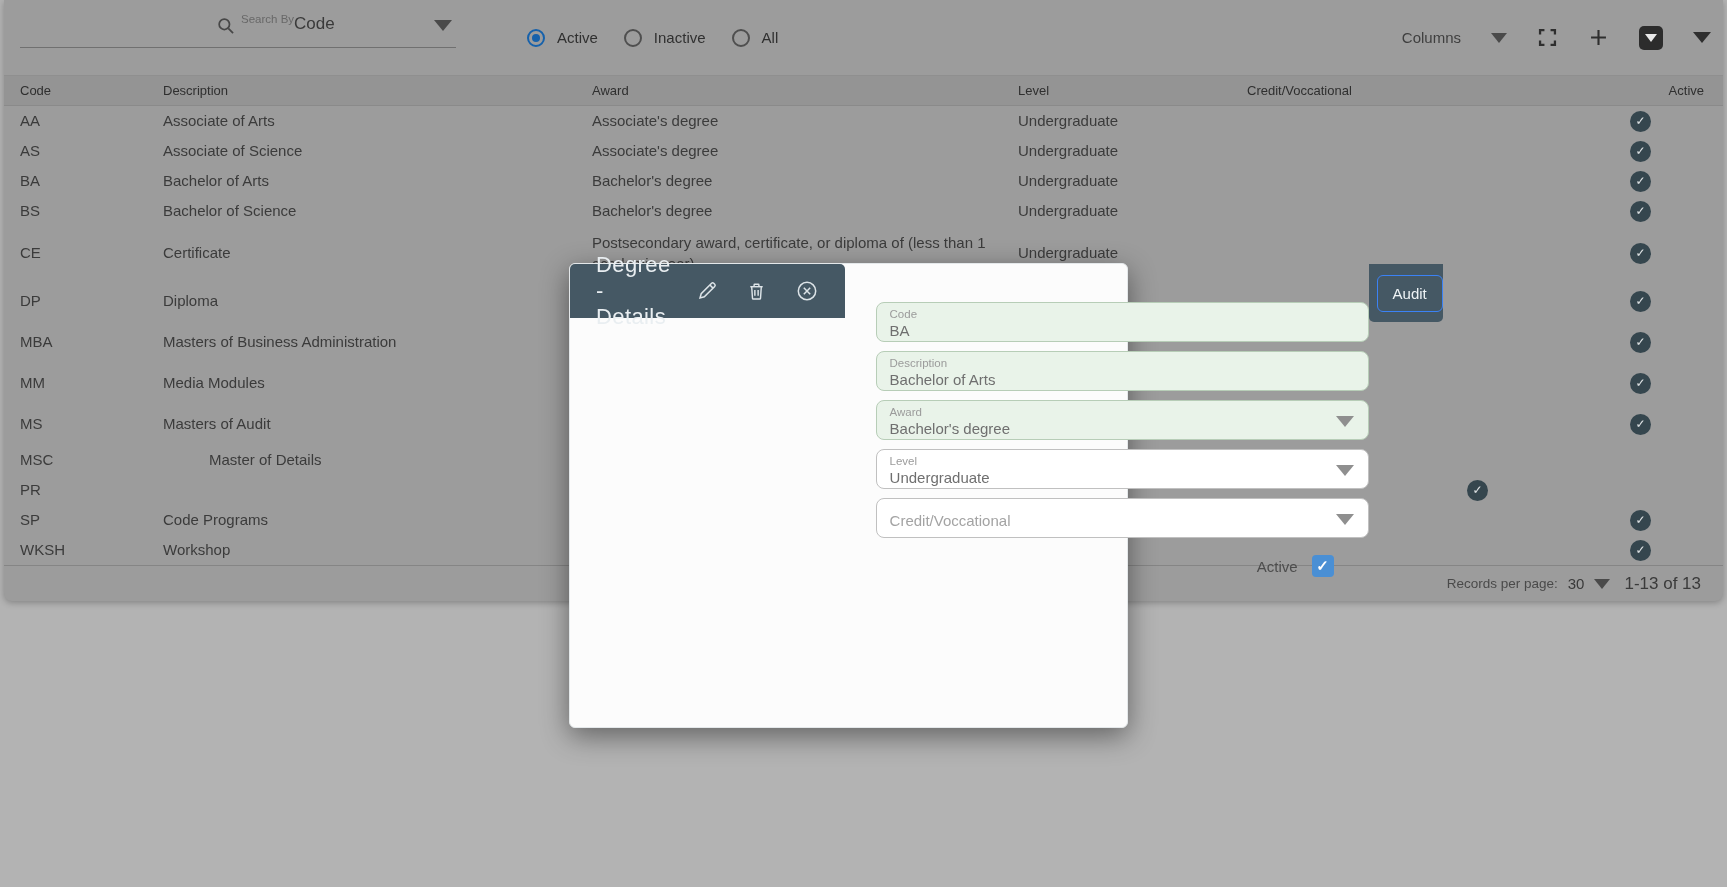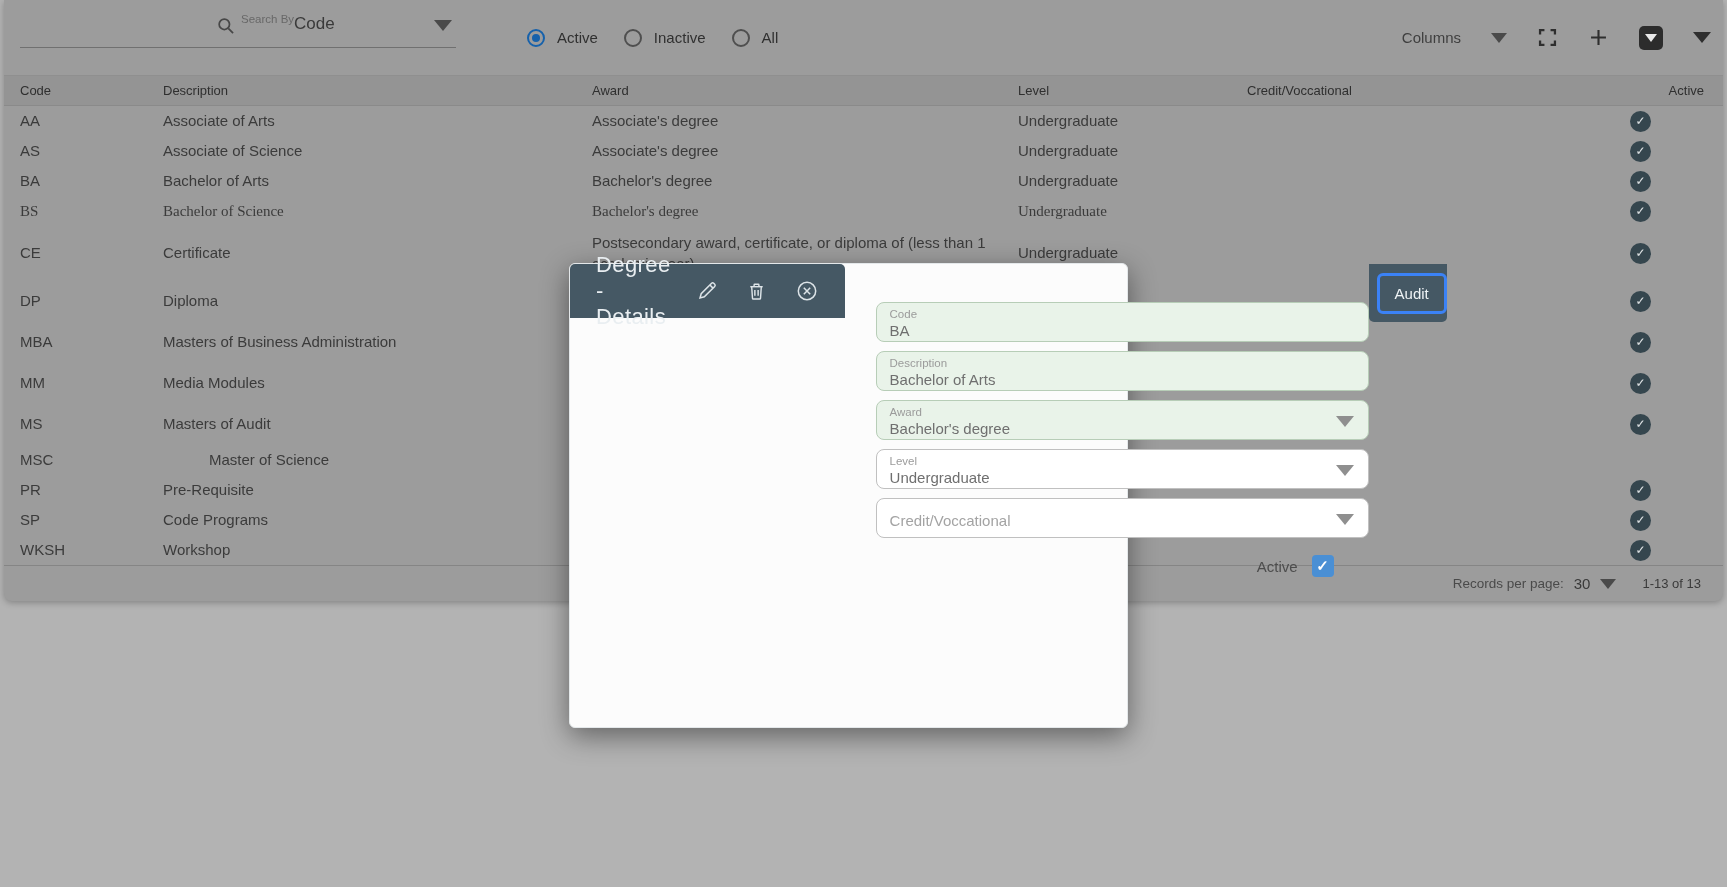--- a/index.html
+++ b/index.html
@@ -58,21 +58,21 @@
   .check-circle { width:21px; height:21px; border-radius:50%;
     background:var(--active-check-circle,#35464e); color:#dfe3e5; font-size:12px;
     display:flex; align-items:center; justify-content:center; }
 
   .table-footer { position:absolute; left:0; right:0; bottom:0; height:36px;
     border-top:1px solid #858585; border-radius:0 0 8px 8px;
     display:flex; align-items:center; justify-content:flex-end; gap:10px; padding-right:22px; }
   .rpp-label { font-size:13.5px; color:#4a4a4a; }
   .rpp-value { font-size:15px; color:#3a3a3a; cursor:pointer; }
   .pager-caret { border-top-color:#4a4a4a; cursor:pointer; }
-  .range-label { font-size:13px; color:#3a3a3a; margin-left:16px; }
+  .range-label { font-size:17px; color:#3a3a3a; margin-left:4px; }
 
   
   .modal { position:absolute; left:569px; top:263px; width:559px; height:465px;
     border-radius:6px; border:1px solid #e4e8ea; background:#fcfcfc;
     box-shadow:0 8px 28px rgba(0,0,0,.45); display:flex; }
   .modal-header { height:54px; background:var(--modal-header,#455864);
     border-radius:5px 5px 0 0; display:flex; align-items:center; padding:0 24px 0 26px; }
   .modal-title { flex:1; font-size:22px; color:#e9eef1; letter-spacing:.4px; font-weight:400; }
   .icon-btn { width:28px; height:28px; margin-left:22px; display:flex;
     align-items:center; justify-content:center; cursor:pointer; background:none; border:none; }
@@ -90,21 +90,21 @@
 
   .active-row { display:flex; align-items:center; justify-content:flex-end;
     gap:14px; margin:17px 35px 0 0; }
   .active-label { font-size:15px; color:#4d4d4d; }
   .checkbox { width:22px; height:22px; border-radius:4px;
     background:var(--checkbox-blue,#4a8fd4); color:#fff; font-size:15px; font-weight:bold;
     display:flex; align-items:center; justify-content:center; cursor:pointer; }
 
   .modal-footer { height:58px; background:var(--modal-header,#455864);
     border-radius:0 0 5px 5px; display:flex; align-items:center; padding-left:8px; }
-  .audit-btn { background:transparent; border:3px solid #3b82f6; border-radius:6px;
+  .audit-btn { background:transparent; border:1px solid #3b82f6; border-radius:6px;
     color:#eef3f5; font-size:15px; font-family:inherit; padding:9px 15px; cursor:pointer; }
 </style>
 </head>
 <body>
 
 <div class="card">
 
   <div class="topbar">
 
     <div class="search-control">
@@ -194,21 +194,21 @@
       <div class="grid trow" style="height: 30px;">
         <div class="tcell">BA</div>
         <div class="tcell">Bachelor of Arts</div>
         <div class="tcell">Bachelor's degree</div>
         <div class="tcell">Undergraduate</div>
         <div class="tcell"></div>
         <div class="tcell active-cell">
           <span class="check-circle">✓</span>
         </div>
       </div>
-      <div class="grid trow" style="height: 30px; font-family: Liberation Serif, serif;">
+      <div class="grid trow" style="height: 30px;">
         <div class="tcell">BS</div>
         <div class="tcell">Bachelor of Science</div>
         <div class="tcell">Bachelor's degree</div>
         <div class="tcell">Undergraduate</div>
         <div class="tcell"></div>
         <div class="tcell active-cell">
           <span class="check-circle">✓</span>
         </div>
       </div>
       <div class="grid trow" style="height: 55px;">
@@ -256,31 +256,30 @@
         <div class="tcell">Masters of Audit</div>
         <div class="tcell"></div>
         <div class="tcell"></div>
         <div class="tcell"></div>
         <div class="tcell active-cell">
           <span class="check-circle">✓</span>
         </div>
       </div>
       <div class="grid trow" style="height: 30px; gap: 46px;">
         <div class="tcell">MSC</div>
-        <div class="tcell">Master of Science</div>
+        <div class="tcell">Master of Details</div>
         <div class="tcell"></div>
         <div class="tcell"></div>
         <div class="tcell"></div>
         <div class="tcell active-cell">
           <span class="check-circle">✓</span>
         </div>
       </div>
       <div class="grid trow" style="height: 30px;">
         <div class="tcell">PR</div>
-        <div class="tcell">Pre-Requisite</div>
         <div class="tcell"></div>
         <div class="tcell"></div>
         <div class="tcell"></div>
         <div class="tcell active-cell">
           <span class="check-circle">✓</span>
         </div>
       </div>
       <div class="grid trow" style="height: 30px;">
         <div class="tcell">SP</div>
         <div class="tcell">Code Programs</div>

